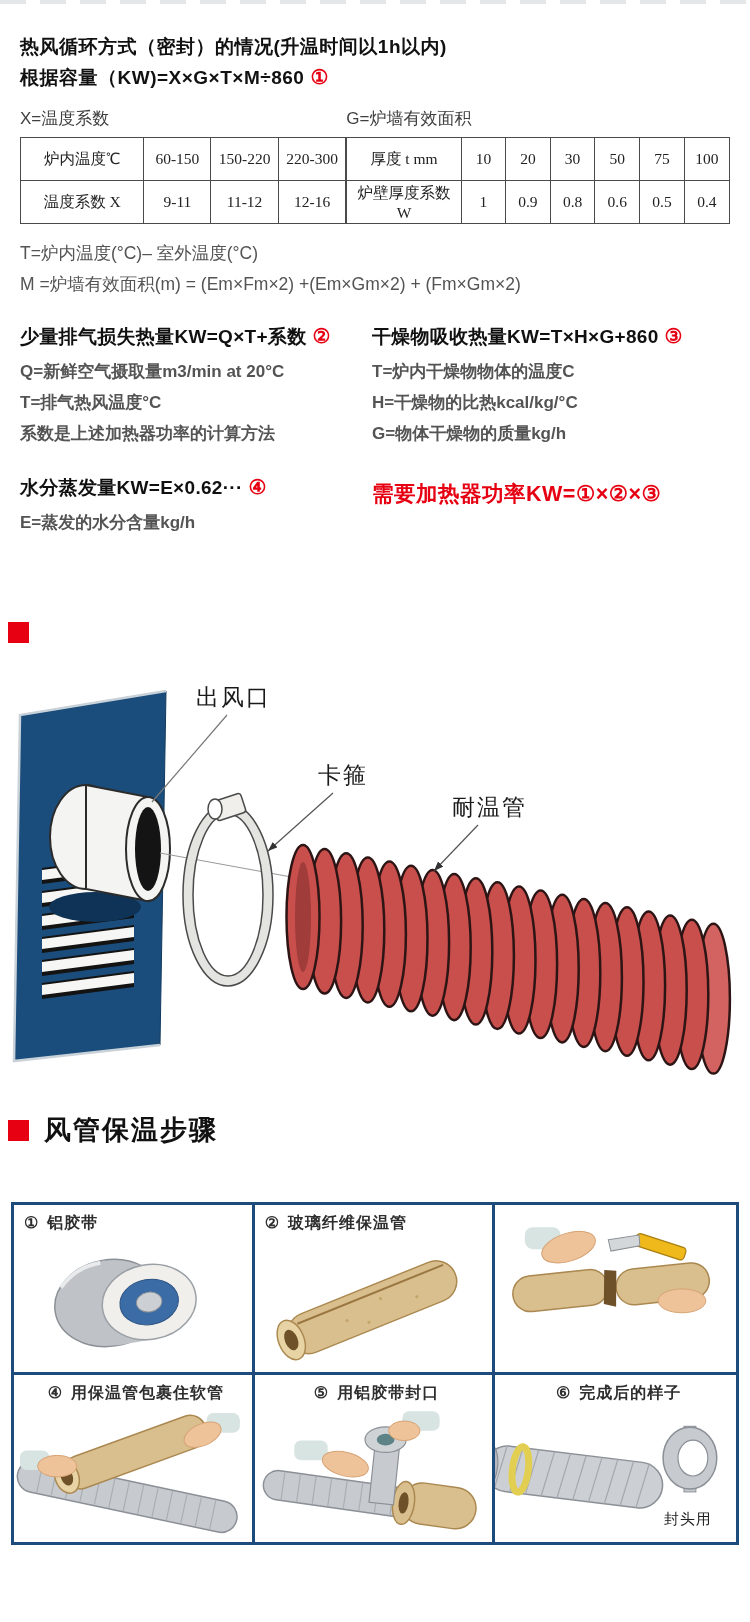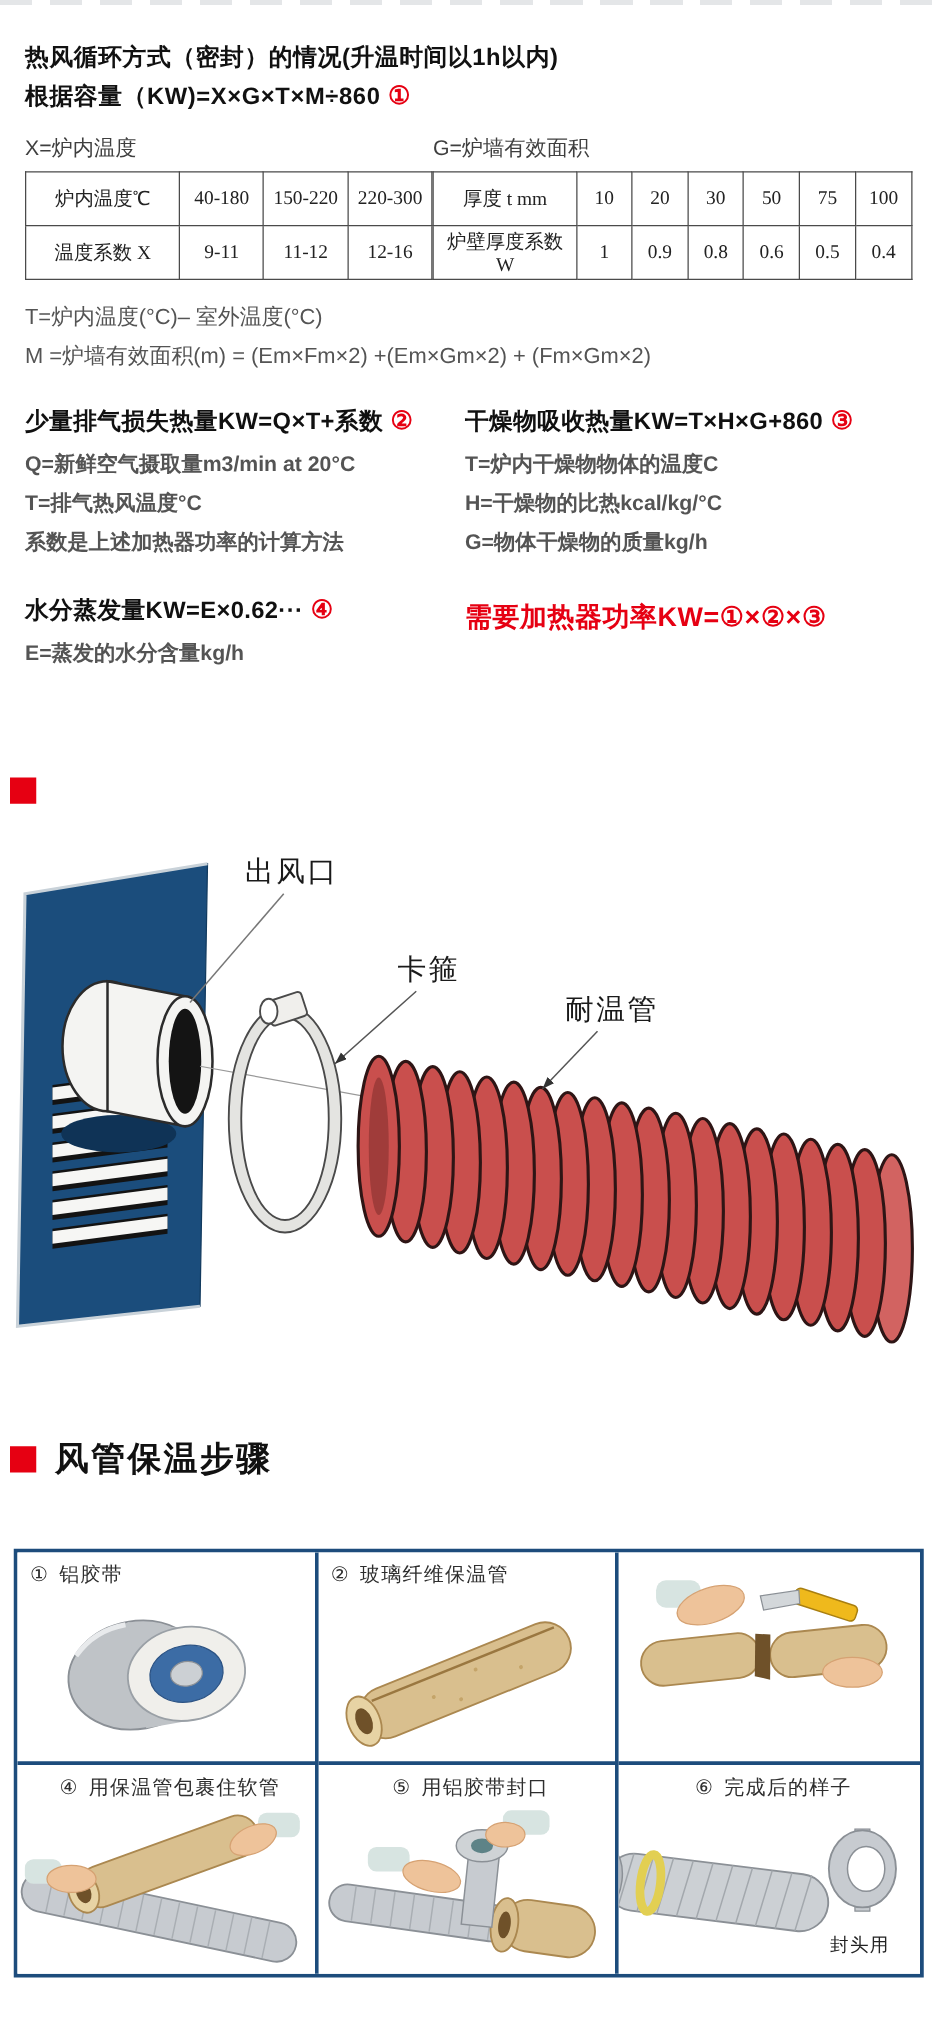--- a/index.html
+++ b/index.html
@@ -25,59 +25,59 @@
   .cols{display:flex;margin:24px 20px 0;}
   .col-l{width:352px;}
   .col-r{flex:1;}
   .f-title{font-size:19px;font-weight:bold;color:#101010;margin-bottom:6px;letter-spacing:.3px;}
   .f-line{font-size:17px;color:#545454;line-height:31px;font-weight:bold;}
 
   .evap-row{display:flex;margin:26px 20px 0;}
   .power{font-size:21.5px;font-weight:bold;color:#e60012;margin-top:4px;letter-spacing:.5px;}
 
   .sec-head{display:flex;align-items:center;margin:84px 0 0 8px;}
-  .sec-head.second{margin-top:72px;}
+  .sec-head.second{margin-top:35px;}
   .bullet{width:21px;height:21px;background:#e60012;margin-right:15px;flex:0 0 auto;}
   .sec-title{font-size:27px;font-weight:bold;letter-spacing:2px;color:#111;}
 
   .diagram{margin-top:14px;}
   .diagram svg{display:block;}
   .dg-label{font-size:23px;fill:#1a1a1a;letter-spacing:2px;}
 
   .steps{margin:54px 11px 0;border:3px solid #1d4c7c;display:grid;grid-template-columns:1fr 1fr 1fr;background:#fff;}
   .cell{border-right:3px solid #1d4c7c;border-bottom:3px solid #1d4c7c;background:#fff;}
   .cell:nth-child(3n){border-right:none;}
   .cell:nth-child(n+4){border-bottom:none;text-align:center;}
-  .cell-head{font-size:16px;color:#2e2e2e;padding:8px 4px 2px 10px;letter-spacing:1px;white-space:nowrap;}
+  .cell-head{font-size:16px;color:#2e2e2e;padding:8px 4px 2px 10px;letter-spacing:1px;white-space:nowrap;font-weight:bold;}
   .cell-head .n{margin-right:8px;}
   .cell-img{height:136px;}
   .cell-img svg{display:block;}
   .extra-label{font-size:15px;fill:#222;letter-spacing:1px;}
   .bottom-pad{height:57px;}
 </style>
 </head>
 <body>
 
 <div class="page">
 
   <div class="top-dashes"></div>
 
   <div class="intro">
     <div class="intro-line">热风循环方式（密封）的情况(升温时间以1h以内)</div>
     <div class="intro-line"><span>根据容量（KW)=X×G×T×M÷860</span><span class="badge">①</span></div>
   </div>
 
   <div class="tables-row">
     <div>
-      <div class="tbl-title">X=炉内温度</div>
+      <div class="tbl-title">X=温度系数</div>
       <table class="xt">
         <tbody>
             <tr>
           <td>炉内温度℃</td>
-          <td>40-180</td>
+          <td>60-150</td>
           <td>150-220</td>
           <td>220-300</td>
         </tr>
         <tr>
           <td>温度系数 X</td>
           <td>9-11</td>
           <td>11-12</td>
           <td>12-16</td>
         </tr>
       </tbody>

